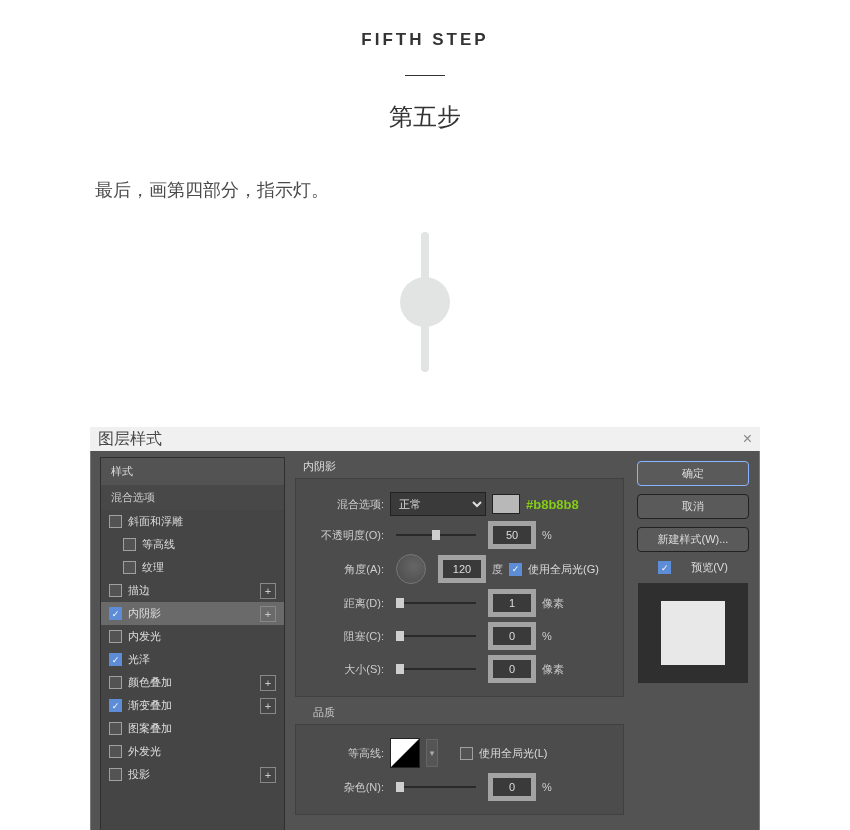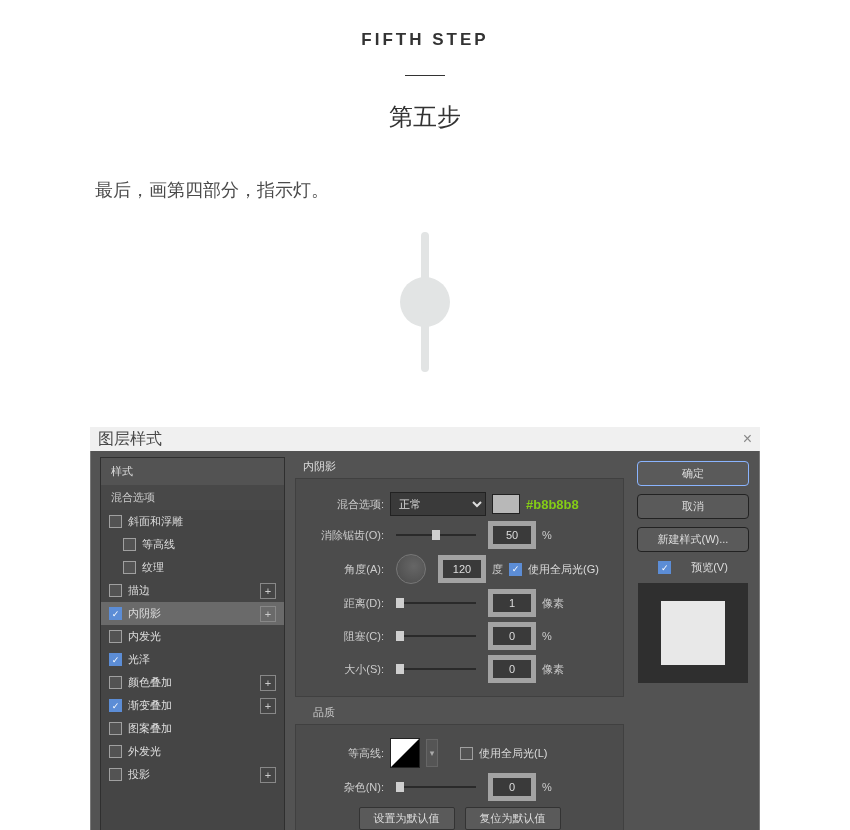--- a/index.html
+++ b/index.html
@@ -152,21 +152,21 @@
       <div class="settings">
         <div class="sect-title">内阴影</div>
         <div class="sect-box">
           <div class="form-row">
             <span class="form-label">混合选项:</span>
             <select class="select"><option>正常</option></select>
             <span class="swatch"></span>
             <span class="color-note">#b8b8b8</span>
           </div>
           <div class="form-row">
-            <span class="form-label">消除锯齿(O):</span>
+            <span class="form-label">不透明度(O):</span>
             <span class="slider-track">
                 <span class="slider-thumb" style="left:45%"></span>
               </span>
             <input class="num" value="50" style="">
             <span class="unit">%</span>
           </div>
           <div class="form-row">
             <span class="form-label">角度(A):</span>
             <span class="angle-dial"></span>
             <input class="num" value="120" style="">
@@ -210,24 +210,20 @@
             <span class="cb"></span>
             <span>使用全局光(L)</span>
           </div>
           <div class="form-row">
             <span class="form-label">杂色(N):</span>
             <span class="slider-track">
                 <span class="slider-thumb" style="left:0"></span>
               </span>
             <input class="num" value="0" style="">
             <span class="unit">%</span>
-          </div>
-          <div class="btn-row">
-            <span class="ps-btn">设置为默认值</span>
-            <span class="ps-btn">复位为默认值</span>
           </div>
         </div>
       </div>
 
       <div class="right-col">
         <div class="pill primary">确定</div>
         <div class="pill">取消</div>
         <div class="pill">新建样式(W)...</div>
         <div class="preview-row">
           <span class="cb on"></span>

